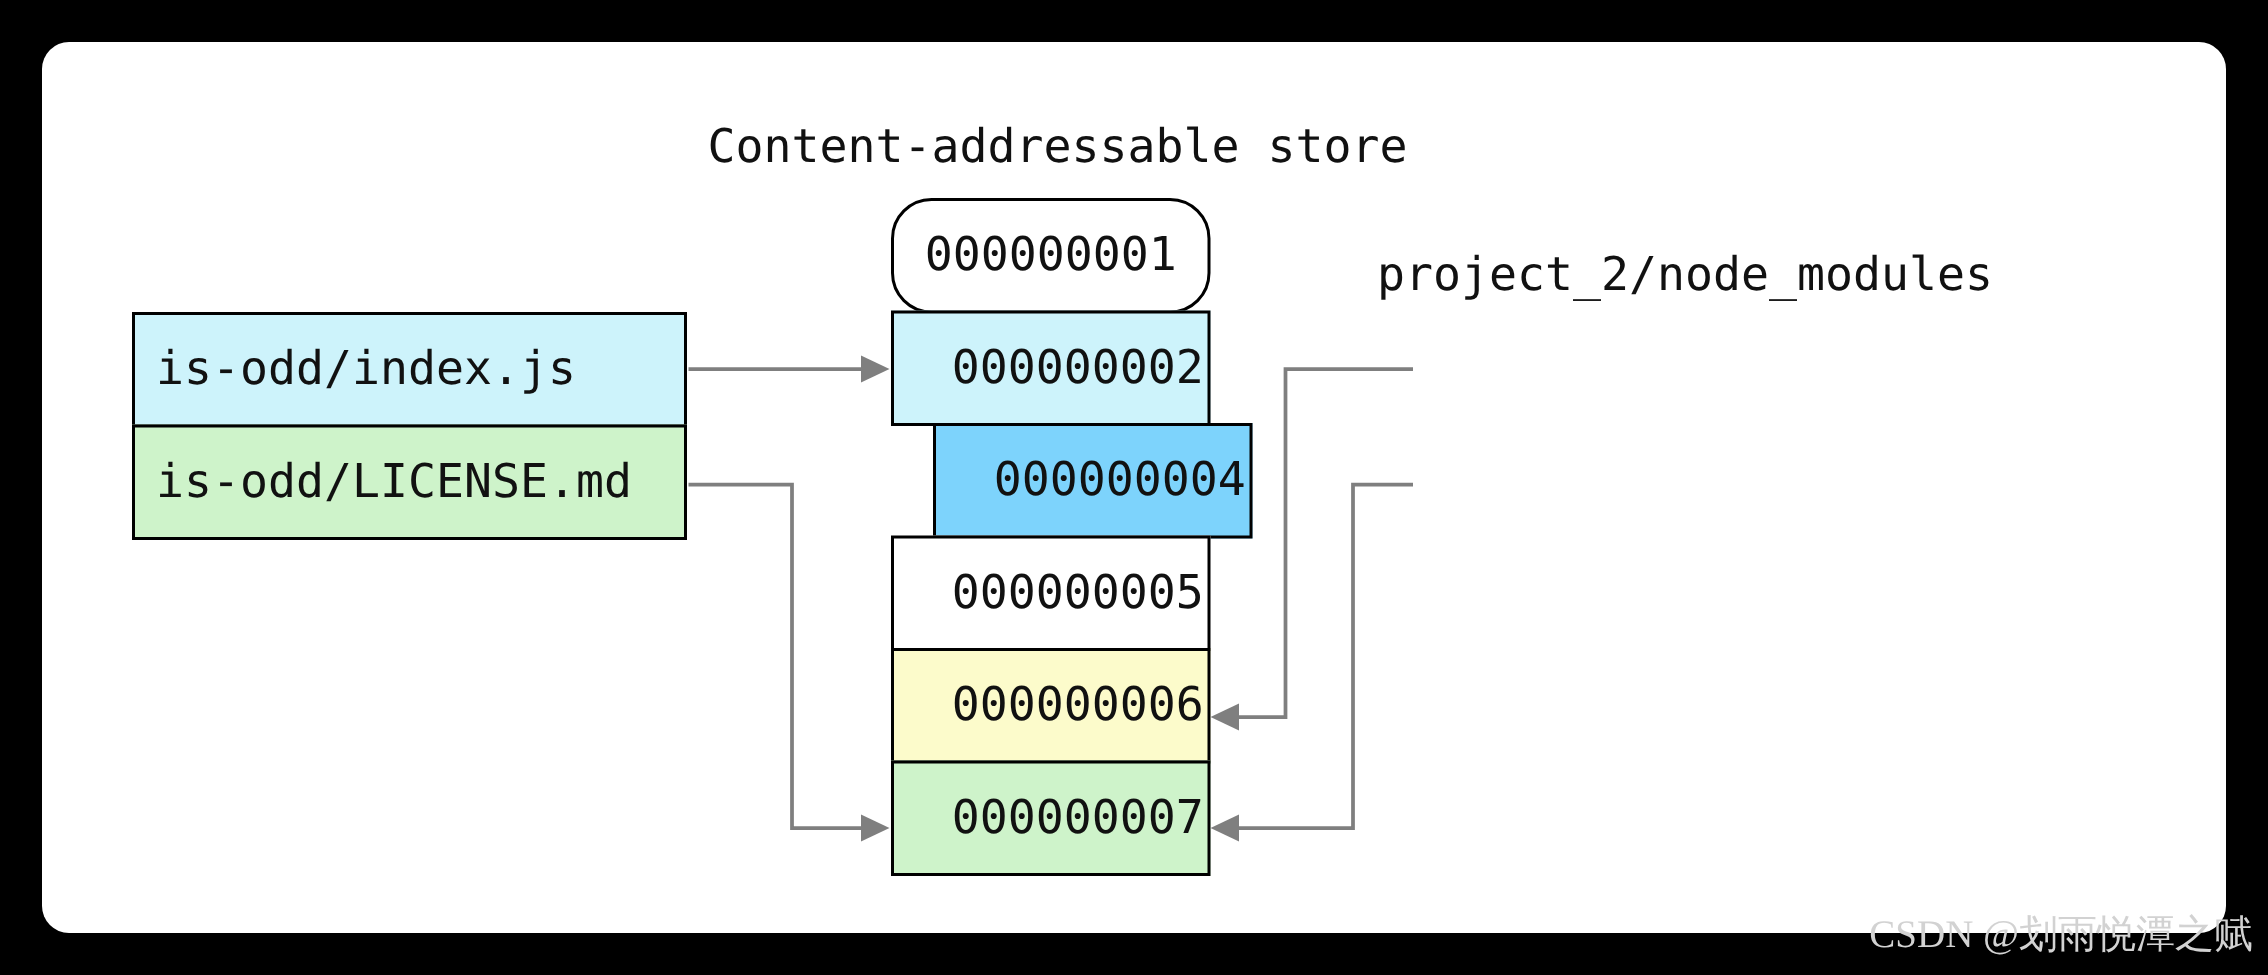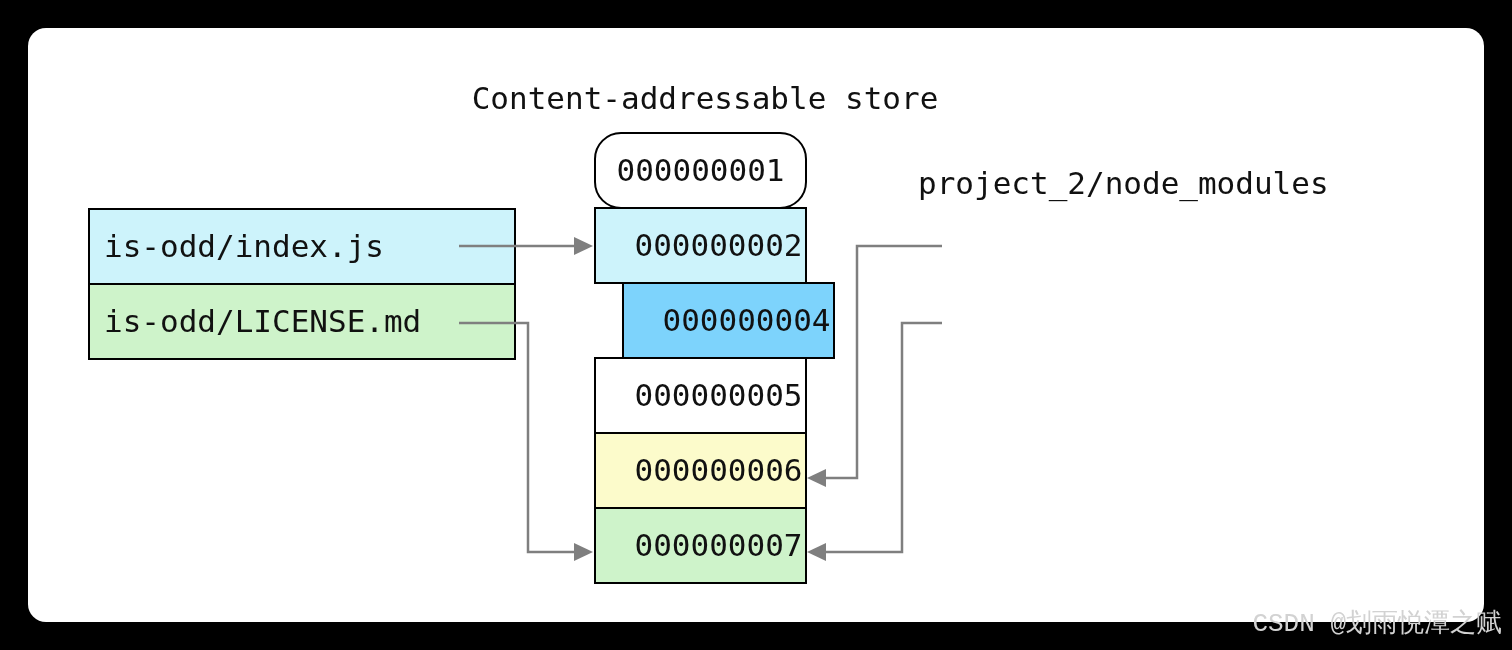--- a/index.html
+++ b/index.html
@@ -42,21 +42,21 @@
 
   .file-stack {
     position: absolute;
     width: 370px;
   }
   .file-stack.left  { left: 88px;  top: 208px; }
   .file-stack.right { left: 944px; top: 208px; }
 
   .file-box {
     box-sizing: border-box;
-    width: 428px; height: 77px;
+    width: 370px; height: 77px;
     border: 2px solid #000;
     font-size: 31px;
     line-height: 73px;
     padding-left: 14px;
     white-space: nowrap;
     overflow: hidden;
   }
   .file-box + .file-box { margin-top: -2px; }
 
   .store-column {
@@ -79,21 +79,21 @@
   .arrows {
     position: absolute;
     left: 0; top: 0;
     width: 1512px; height: 650px;
     pointer-events: none;
   }
 
   .watermark {
     position: absolute;
     right: 10px; top: 605px;
-    font-family: Liberation Mono, monospace;
+    font-family: Liberation Serif, serif;
     font-size: 26px;
     color: #d2d2d2;
     white-space: nowrap;
     z-index: 5;
   }
 </style>
 </head>
 <body>
 
 <div class="stage">

